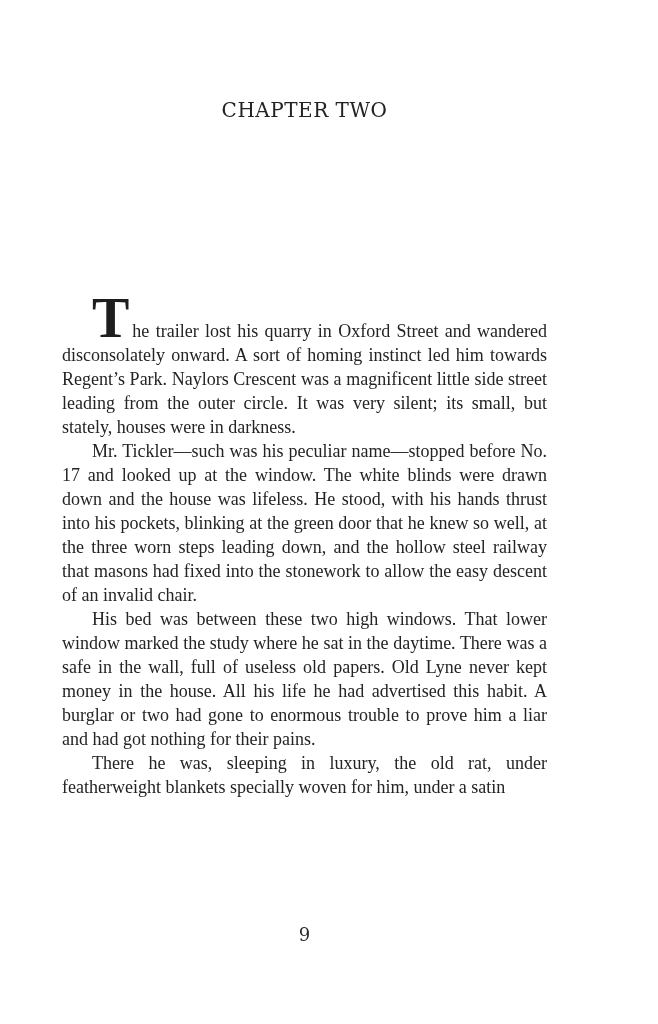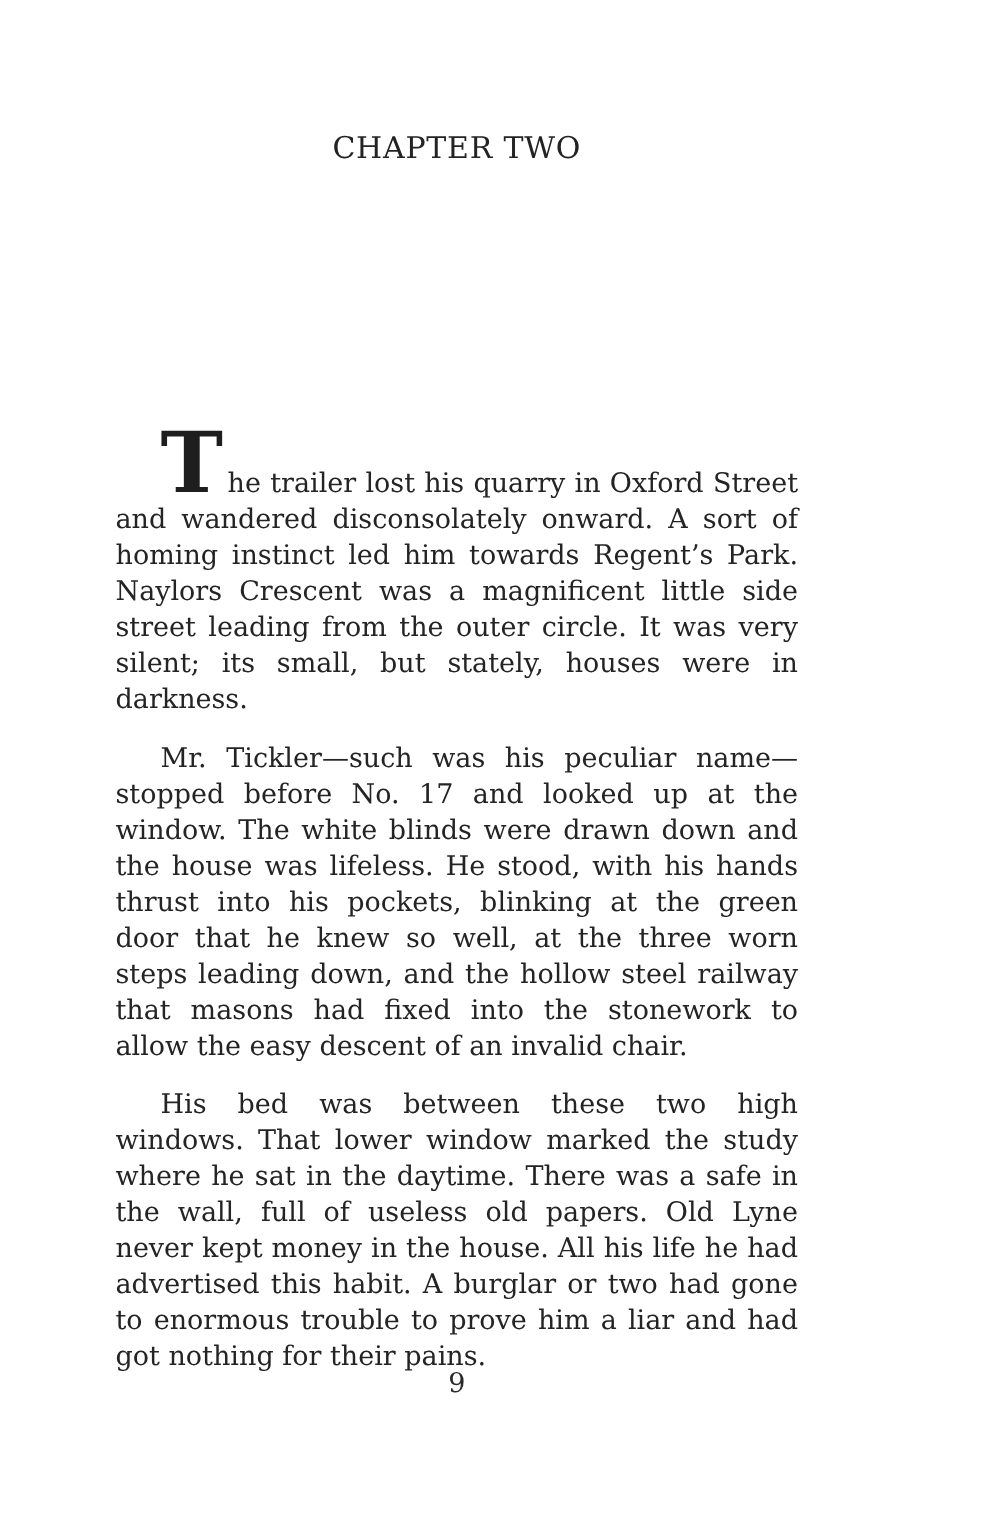--- a/index.html
+++ b/index.html
@@ -16,40 +16,41 @@
     font-family: "DejaVu Serif", "Liberation Serif", serif;
     color: #242424;
   }
   .column {
     position: relative;
     width: 485px;
     margin-left: 62px;
     height: 100%;
   }
   .chapter {
-    margin: 0;
+    margin: 12px;
     padding-top: 85px;
     text-align: center;
     font-size: 20px;
     font-weight: 400;
     letter-spacing: 0.5px;
     line-height: 26px;
     color: #232323;
   }
   .body-text {
     padding-top: 183px;
   }
   .body-text p {
-    margin: 15px;
+    margin: 0;
     font-size: 18px;
     line-height: 24px;
     text-align: justify;
     text-justify: inter-word;
     hyphens: none;
     color: #242424;
+    font-family: Liberation Serif, serif;
   }
   .body-text p.indent {
     text-indent: 30px;
   }
   .para-first {
     text-indent: 30px;
   }
   .dropcap {
     font-size: 56px;
     font-weight: bold;
@@ -76,17 +77,18 @@
     <h1 class="chapter">CHAPTER TWO</h1>
 
     <div class="body-text">
       <p class="para-first"><span class="dropcap">T</span><span>he trailer lost his quarry in Oxford Street and wandered disconsolately onward. A sort of homing instinct led him towards Regent’s Park. Naylors Crescent was a magnificent little side street leading from the outer circle. It was very silent; its small, but stately, houses were in darkness.</span></p>
 
       <p class="indent">Mr. Tickler—such was his peculiar name—stopped before No. 17 and looked up at the window. The white blinds were drawn down and the house was lifeless. He stood, with his hands thrust into his pockets, blinking at the green door that he knew so well, at the three worn steps leading down, and the hollow steel railway that masons had fixed into the stonework to allow the easy descent of an invalid chair.</p>
 
 
       <p class="indent">His bed was between these two high windows. That lower window marked the study where he sat in the daytime. There was a safe in the wall, full of useless old papers. Old Lyne never kept money in the house. All his life he had advertised this habit. A burglar or two had gone to enormous trouble to prove him a liar and had got nothing for their pains.</p>
 
+      <p class="indent">There he was, sleeping in luxury, the old rat, under featherweight blankets specially woven for him, under a satin</p>
     </div>
 
     <div class="folio">9</div>
   </div>
 </div>
 
 </body></html>

